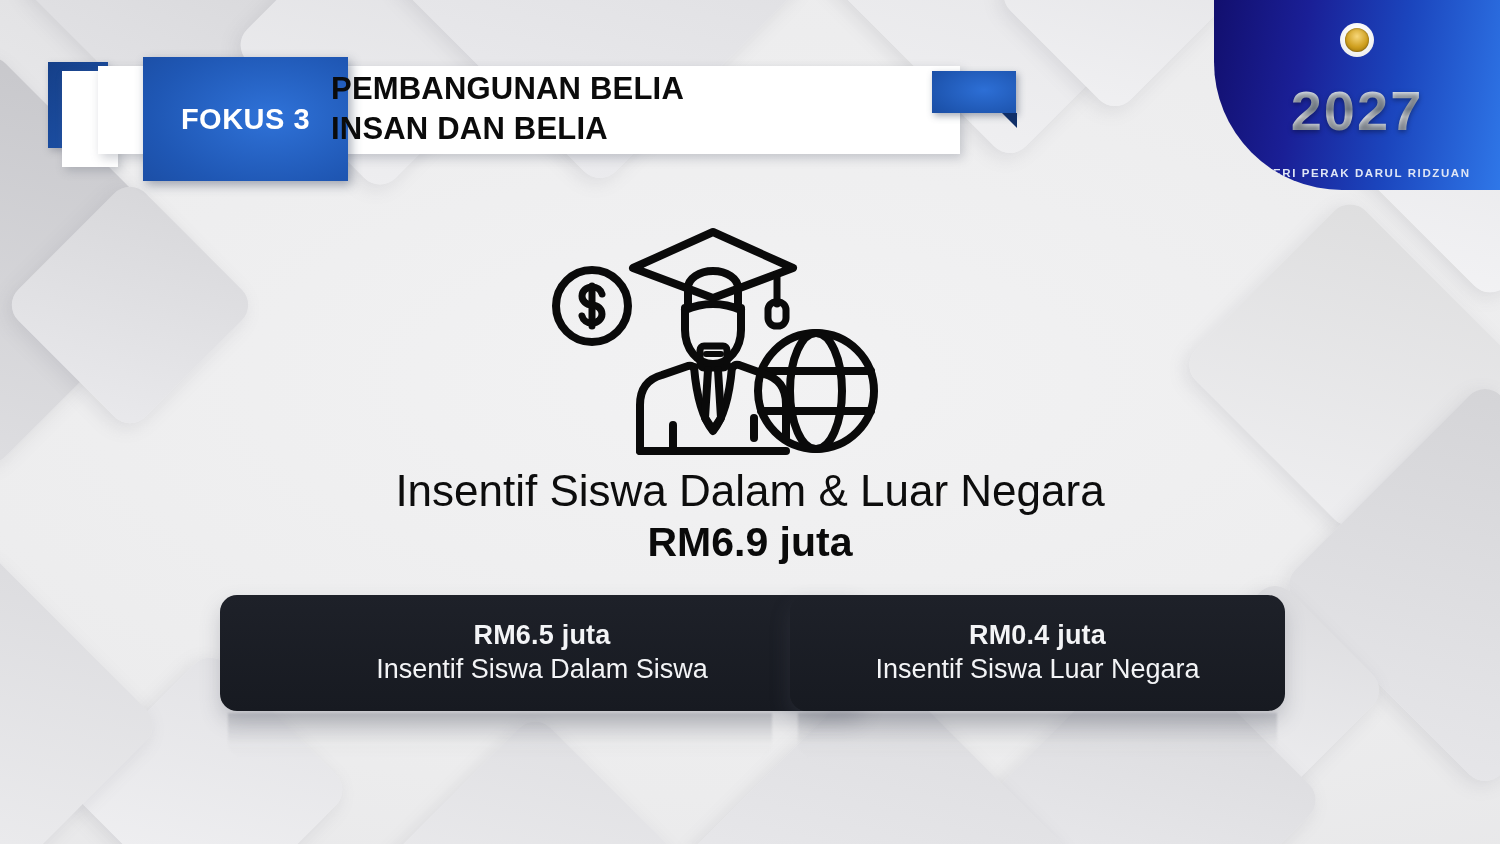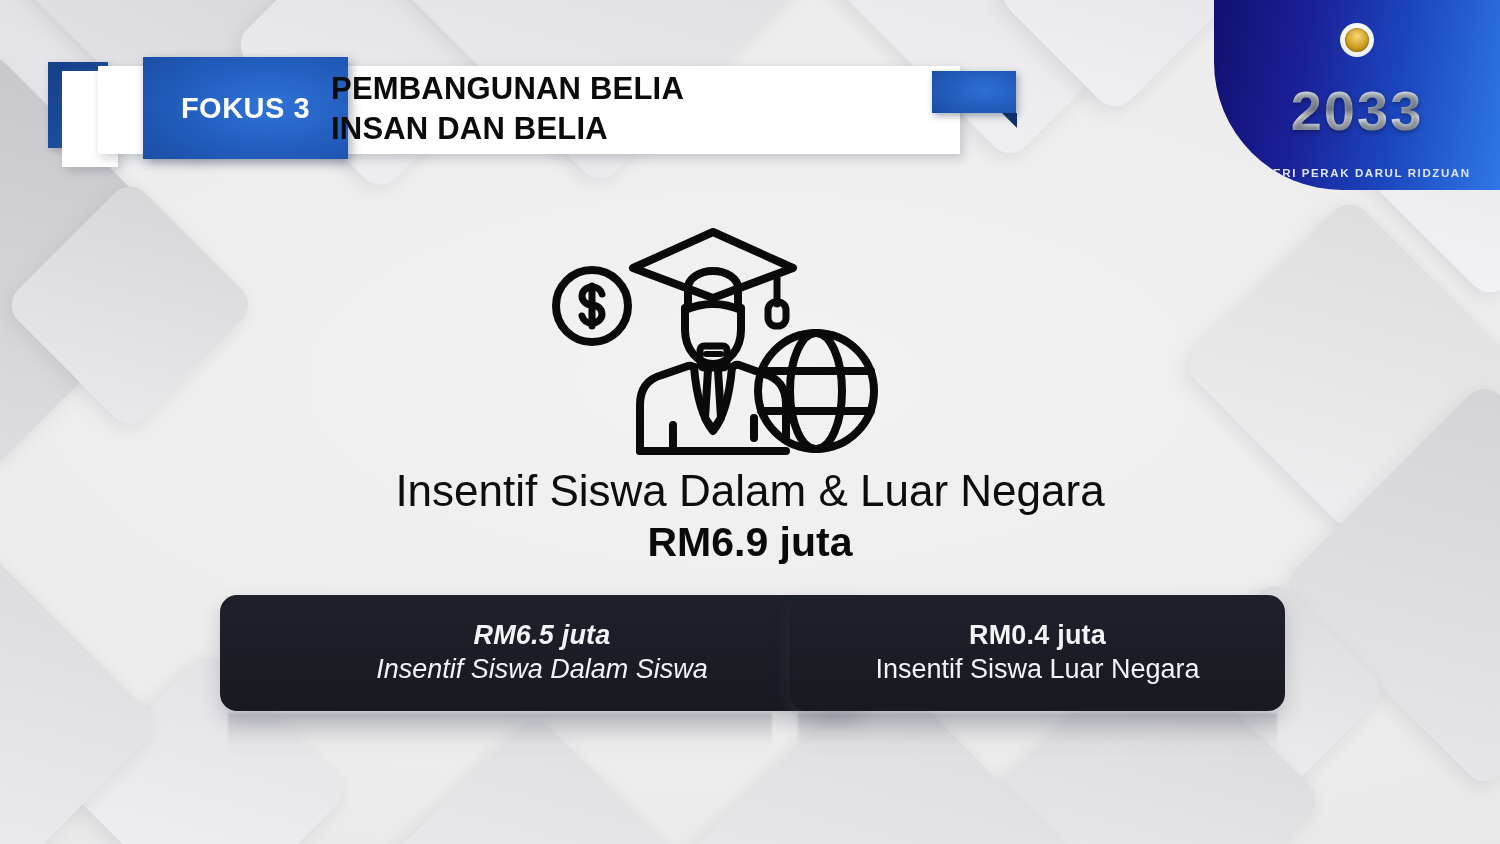--- a/index.html
+++ b/index.html
@@ -30,21 +30,21 @@
   }
   .hdr-white-strip{
     position:absolute;left:14px;top:14px;width:56px;height:96px;
     background:#ffffff;box-shadow:3px 4px 9px rgba(100,105,120,.3);
   }
   .hdr-bar{
     position:absolute;left:50px;top:9px;width:862px;height:88px;
     background:#ffffff;box-shadow:3px 4px 10px rgba(100,105,120,.32);
   }
   .hdr-badge{
-    position:absolute;left:95px;top:0px;width:205px;height:102px;
+    position:absolute;left:95px;top:0px;width:205px;height:124px;
     background:radial-gradient(120% 120% at 62% 48%,#2f72d8 0%,#1f57b4 48%,#16408d 100%);
     box-shadow:3px 4px 10px rgba(60,70,95,.45);
     display:flex;align-items:center;justify-content:center;
   }
   .hdr-badge span{
     color:#fff;font-size:29px;font-weight:bold;letter-spacing:.5px;
     font-family:"Liberation Sans", sans-serif;
   }
   .hdr-title{
     position:absolute;left:283px;top:12px;width:560px;
@@ -116,21 +116,21 @@
   .cards{position:absolute;left:0;top:595px;width:1500px;height:120px;}
   .card{
     position:absolute;top:0;height:116px;border-radius:17px;
     background:linear-gradient(180deg,#1e2129 0%,#171a21 100%);
     box-shadow:0 10px 20px rgba(80,85,100,.26);
     display:flex;flex-direction:column;align-items:center;justify-content:center;
     color:#f3f4f6;
   }
   .card .amt{font-size:27px;font-weight:bold;line-height:1.25;letter-spacing:.2px;}
   .card .desc{font-size:27px;line-height:1.25;font-weight:normal;}
-  .card-left{left:220px;width:644px;font-style:italic;}
+  .card-left{left:220px;width:644px;}
   .card-right{left:790px;width:495px;}
   .card-reflection{
     position:absolute;top:118px;height:46px;border-radius:0 0 17px 17px;
     background:linear-gradient(180deg,rgba(120,124,134,.30) 0%,rgba(190,192,198,.05) 70%,rgba(255,255,255,0) 100%);
     filter:blur(1px);
   }
   .refl-left{left:228px;width:544px;}
   .refl-right{left:798px;width:479px;}
 </style>
 </head>
@@ -169,21 +169,21 @@
       <div>PEMBANGUNAN BELIA</div>
       <div>INSAN DAN BELIA</div>
     </div>
     <div class="hdr-accent"></div>
   </div>
 
   <div class="logo-panel">
     <div class="crest">
       <div class="crest-in"></div>
     </div>
-    <div class="logo-year">2033</div>
+    <div class="logo-year">2027</div>
     <div class="logo-sub">NEGERI PERAK DARUL RIDZUAN</div>
   </div>
 
   <div class="icon-wrap">
     <svg viewBox="0 0 360 262" width="360" height="262" fill="none" stroke="#0a0a0a" stroke-width="8" stroke-linecap="round" stroke-linejoin="round">
 
       <g>
         <circle cx="52" cy="108" r="36"></circle>
         <path d="M52 88 v40" stroke-width="7"></path>
         <path d="M62 96 a10 9 0 0 0 -10 -7 a10 9 0 0 0 0 18 a10 9 0 0 1 0 18 a10 9 0 0 1 -10 -7" stroke-width="7"></path>

